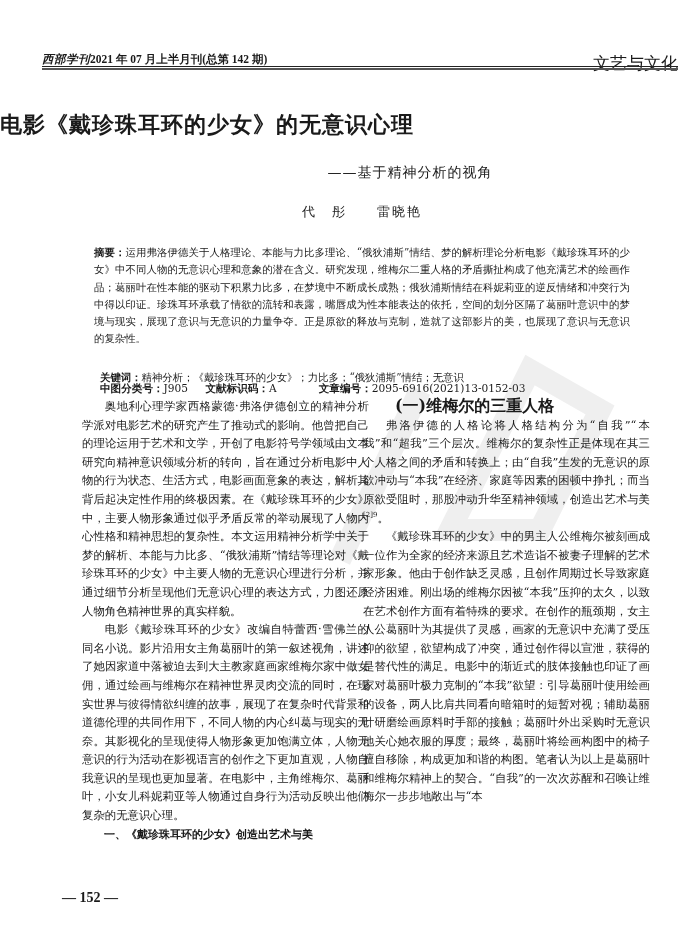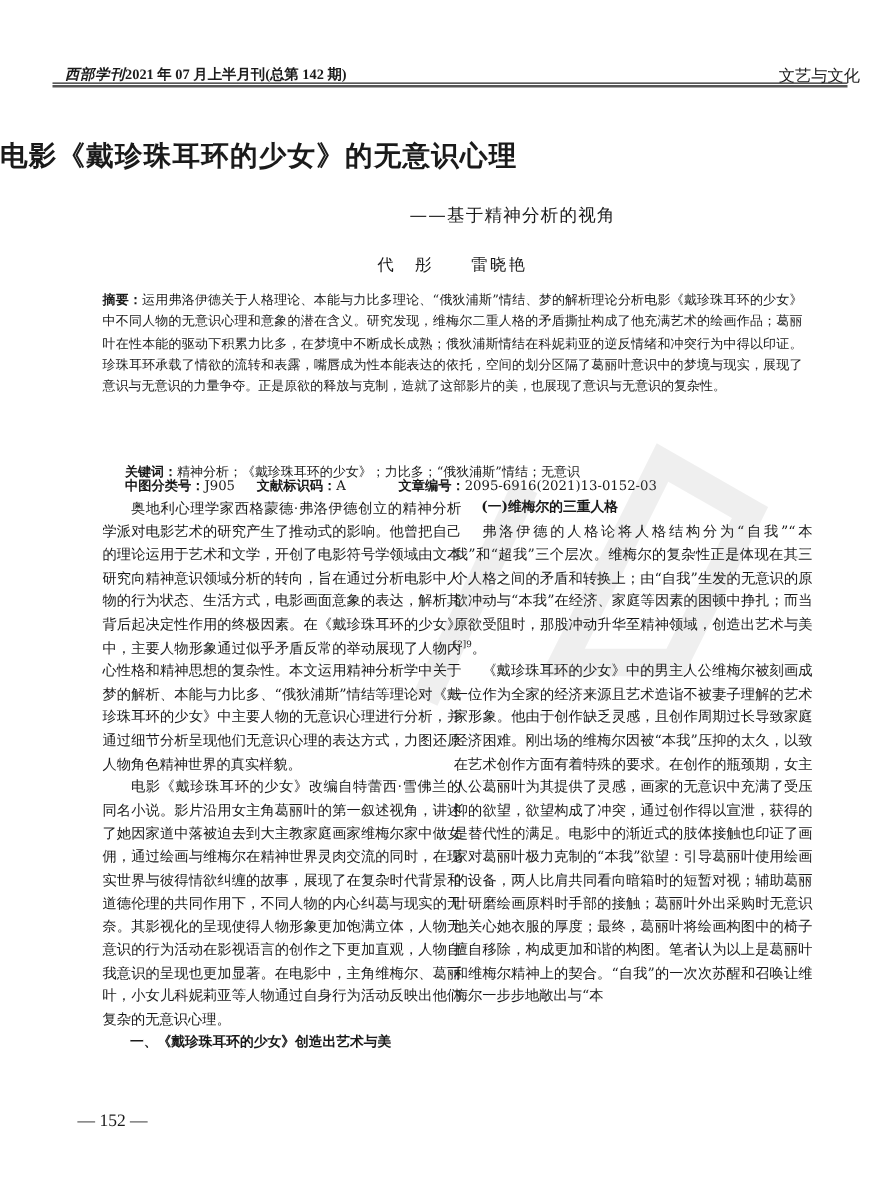--- a/index.html
+++ b/index.html
@@ -1,45 +1,45 @@
 <!DOCTYPE html>
 <html><head>
 <meta charset="utf-8">
 <style>
   html, body { margin: 0; padding: 0; background: #ffffff; }
   body { width: 700px; height: 949px; position: relative; overflow: hidden;
          font-family: "DejaVu Serif", "Liberation Serif", serif; color: #1a1a1a; }
-  .header { position: absolute; left: 52px; top: 52px; width: 636px; height: 14px; }
+  .header { position: absolute; left: 42px; top: 52px; width: 636px; height: 14px; }
   .header .left { position: absolute; left: 0; top: 0; font-size: 11.5px; font-weight: bold; white-space: nowrap; font-family: "Liberation Serif", serif; }
   .header .left .logo { font-style: italic; letter-spacing: 0.5px; }
-  .header .right { position: absolute; right: 0; top: 0; font-size: 13px; font-family: "Liberation Sans", sans-serif; }
+  .header .right { position: absolute; right: 0; top: 0; font-size: 17px; font-family: "Liberation Sans", sans-serif; }
   .rule1 { position: absolute; left: 42px; top: 66px; width: 636px; height: 1px; background: #222; }
   .rule2 { position: absolute; left: 42px; top: 68px; width: 636px; height: 2px; background: #555; }
   .title { position: absolute; left: 0; width: 700px; top: 110px; 
            font-size: 22px; font-weight: bold; letter-spacing: 1px; }
   .subtitle { position: absolute; left: 0; width: 700px; top: 164px; text-align: center; font-size: 14px; letter-spacing: 1px; padding-left: 120px; box-sizing: border-box; }
   .authors { position: absolute; left: 0; width: 700px; top: 203px; text-align: center; font-size: 13px; letter-spacing: 2px; padding-left: 24px; box-sizing: border-box; }
   .authors span { margin: 0 12px; }
   .abstract { position: absolute; left: 82px; top: 232px; width: 560px; font-size: 10.4px; line-height: 17.3px; text-align: justify; }
   .abstract .lbl { font-weight: bold; font-family: "Liberation Sans", sans-serif; }
-  .abstract p { margin: 0; text-indent: 0; }
+  .abstract p { margin: 12px; text-indent: 0; }
   .kw { position: absolute; left: 100px; top: 345px; width: 560px; font-size: 10.4px; margin-top: 26px; }
   .kw .lbl { font-weight: bold; font-family: "Liberation Sans", sans-serif; }
   .cls { position: absolute; left: 100px; top: 362px; width: 560px; font-size: 10.6px; white-space: nowrap; margin-top: 20px; }
   .cls .lbl { font-weight: bold; font-family: "Liberation Sans", sans-serif; }
   .cls .item { display: inline-block; }
   .cls .c1 { width: 102px; } .cls .c2 { width: 110px; }
   .col { position: absolute; top: 397px; width: 287px; font-size: 11.4px; line-height: 18.6px; text-align: justify; }
   .col.left { left: 82px; } .col.right { left: 363px; }
   .col p { margin: 0; text-indent: 2em; }
   .col .h1 { font-weight: bold; font-family: "Liberation Sans", sans-serif; text-indent: 2em; font-size: 11px; }
-  .col .h2 { text-indent: 2em; font-weight: bold; font-size: 11px; }
+  .col .h2 { text-indent: 2em; font-weight: bold; font-size: 16px; }
   .col p.cont { text-indent: 0; }
   sup { font-size: 7px; line-height: 0; }
-  .pageno { position: absolute; left: 62px; top: 890px; font-size: 14px; font-weight: normal; font-family: "Liberation Serif", serif; }
+  .pageno { position: absolute; left: 62px; top: 890px; font-size: 14px; font-weight: bold; font-family: "Liberation Serif", serif; }
   .watermark { position: absolute; left: 300px; top: 330px; width: 320px; height: 260px; pointer-events: none; opacity: 0.13; }
 </style>
 </head>
 <body>
 
 <div class="header">
   <div class="left">
     <span class="logo">西部学刊</span><span>2021 年 07 月上半月刊(总第 142 期)</span>
   </div>
   <div class="right">文艺与文化</div>

